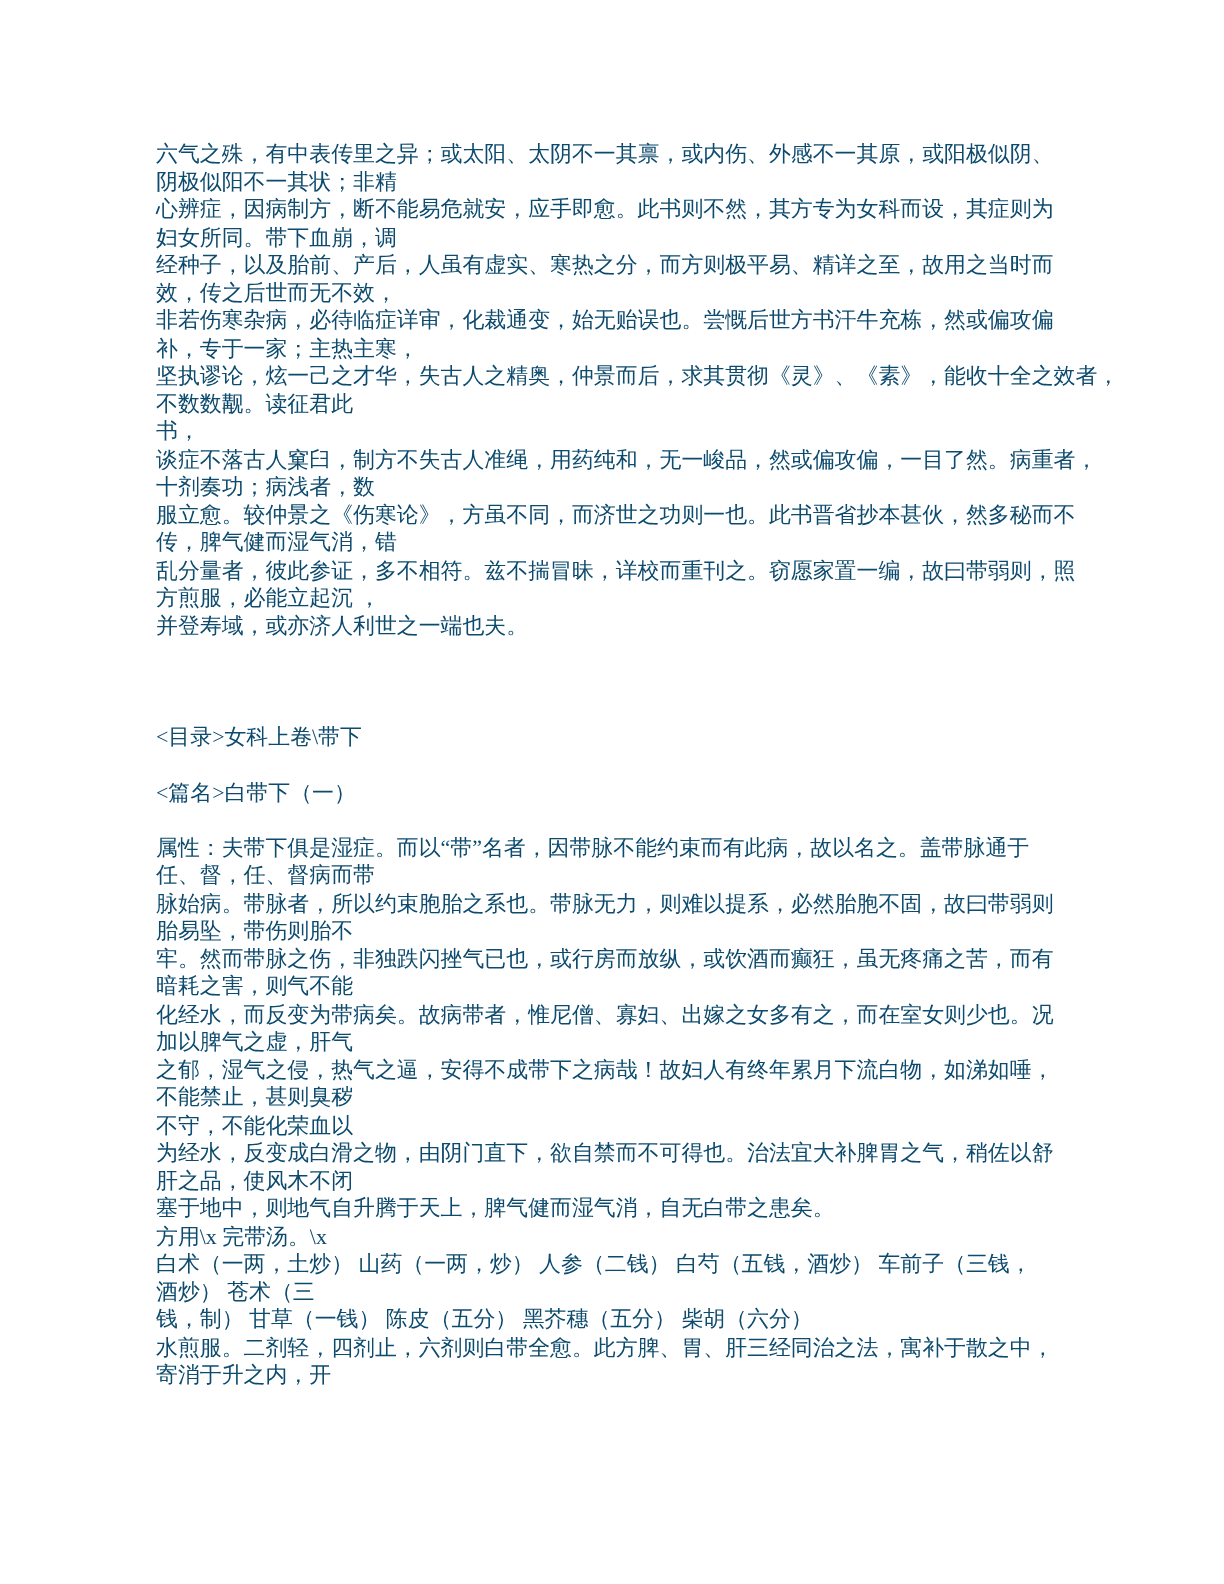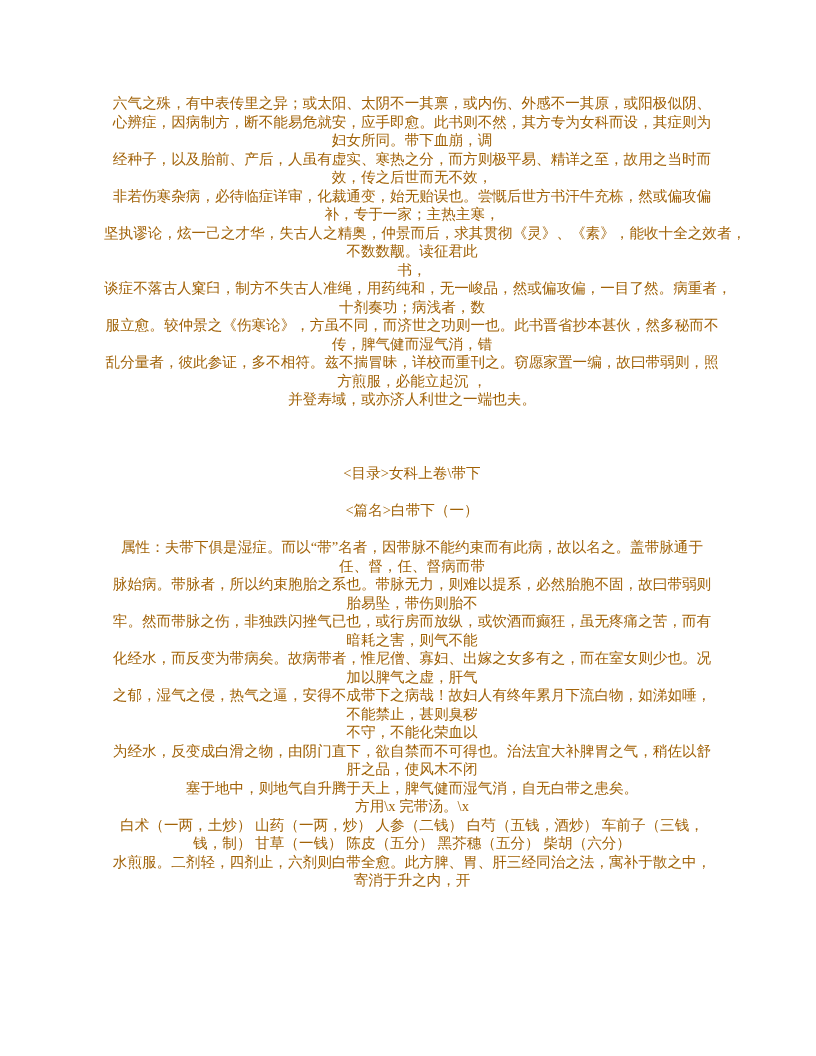--- a/index.html
+++ b/index.html
@@ -11,33 +11,33 @@
   }
   .page {
     box-sizing: border-box;
     width: 816px;
     height: 1056px;
     padding: 94px 96px 0 104px;
     background: #ffffff;
     font-family: "Liberation Serif", "DejaVu Serif", serif;
     font-size: 14.6px;
     line-height: 18.5px;
-    color: #a16207;
-    text-align: center;
+    color: #0c4a6e;
   }
   .line {
     white-space: pre;
     min-height: 18.5px;
   }
 </style>
 </head>
 <body>
 
 <div class="page">
   <div class="line">六气之殊，有中表传里之异；或太阳、太阴不一其禀，或内伤、外感不一其原，或阳极似阴、</div>
+  <div class="line">阴极似阳不一其状；非精</div>
   <div class="line">心辨症，因病制方，断不能易危就安，应手即愈。此书则不然，其方专为女科而设，其症则为</div>
   <div class="line">妇女所同。带下血崩，调</div>
   <div class="line">经种子，以及胎前、产后，人虽有虚实、寒热之分，而方则极平易、精详之至，故用之当时而</div>
   <div class="line">效，传之后世而无不效，</div>
   <div class="line">非若伤寒杂病，必待临症详审，化裁通变，始无贻误也。尝慨后世方书汗牛充栋，然或偏攻偏</div>
   <div class="line">补，专于一家；主热主寒，</div>
   <div class="line">坚执谬论，炫一己之才华，失古人之精奥，仲景而后，求其贯彻《灵》、《素》，能收十全之效者，</div>
   <div class="line">不数数觏。读征君此</div>
   <div class="line">书，</div>
   <div class="line">谈症不落古人窠臼，制方不失古人准绳，用药纯和，无一峻品，然或偏攻偏，一目了然。病重者，</div>
@@ -69,16 +69,17 @@
   <div class="line">化经水，而反变为带病矣。故病带者，惟尼僧、寡妇、出嫁之女多有之，而在室女则少也。况</div>
   <div class="line">加以脾气之虚，肝气</div>
   <div class="line">之郁，湿气之侵，热气之逼，安得不成带下之病哉！故妇人有终年累月下流白物，如涕如唾，</div>
   <div class="line">不能禁止，甚则臭秽</div>
   <div class="line">不守，不能化荣血以</div>
   <div class="line">为经水，反变成白滑之物，由阴门直下，欲自禁而不可得也。治法宜大补脾胃之气，稍佐以舒</div>
   <div class="line">肝之品，使风木不闭</div>
   <div class="line">塞于地中，则地气自升腾于天上，脾气健而湿气消，自无白带之患矣。</div>
   <div class="line">方用\x 完带汤。\x</div>
   <div class="line">白术（一两，土炒） 山药（一两，炒） 人参（二钱） 白芍（五钱，酒炒） 车前子（三钱，</div>
+  <div class="line">酒炒） 苍术（三</div>
   <div class="line">钱，制） 甘草（一钱） 陈皮（五分） 黑芥穗（五分） 柴胡（六分）</div>
   <div class="line">水煎服。二剂轻，四剂止，六剂则白带全愈。此方脾、胃、肝三经同治之法，寓补于散之中，</div>
   <div class="line">寄消于升之内，开</div>
 </div>
 
 </body></html>

